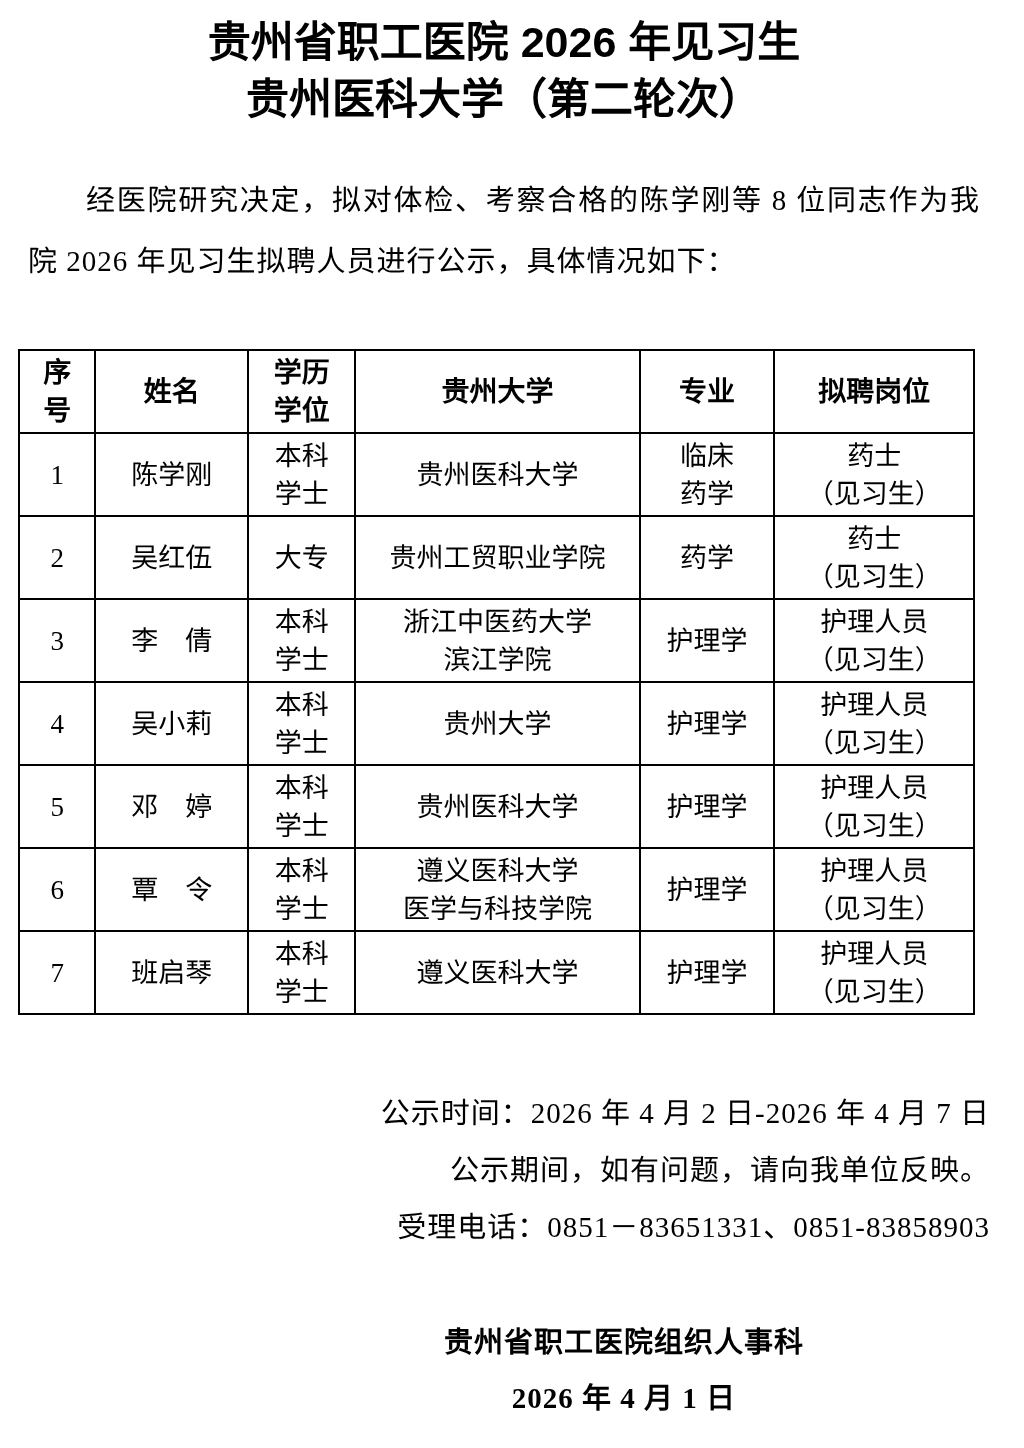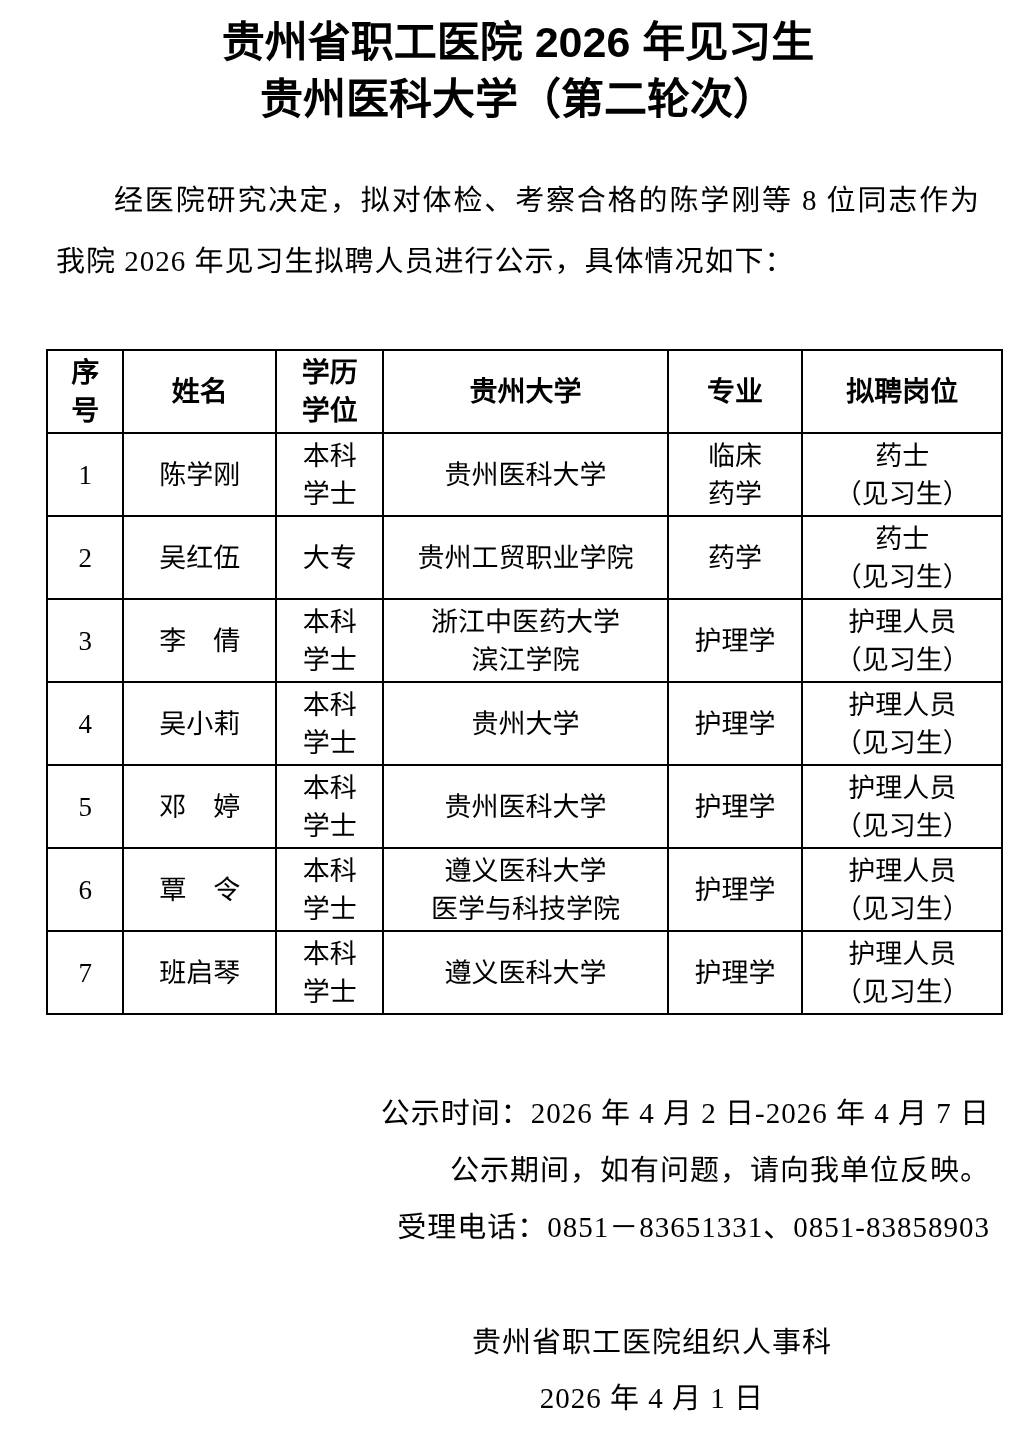--- a/index.html
+++ b/index.html
@@ -9,21 +9,21 @@
     color: #000000;
   }
   .page {
     position: relative;
     width: 1024px;
     height: 1448px;
     margin: 0 auto;
     background: #ffffff;
     font-family: "Liberation Serif", "DejaVu Serif", serif;
     box-sizing: border-box;
-    padding: 14px 34px 0 46px;
+    padding: 14px 34px 0 18px;
     overflow: hidden;
   }
   .doc-title {
     text-align: center;
     font-weight: bold;
     font-size: 43px;
     line-height: 57px;
     font-family: "Liberation Sans", "DejaVu Sans", sans-serif;
     margin: 0 0 0 0;
   }
@@ -72,21 +72,21 @@
   .footer-line { margin: 0; }
   .signoff {
     margin-top: 58px;
     margin-left: 256px;
     width: 700px;
     text-align: center;
     font-size: 29px;
     line-height: 56px;
     letter-spacing: 1px;
   }
-  .signoff p { margin: 0; }
+  .signoff p { margin: 0; font-weight: bold; }
 </style>
 </head>
 <body>
 
 <div class="page">
 
   <h1 class="doc-title">
     <span>贵州省职工医院 2026 年见习生</span><br>
     <span>贵州医科大学（第二轮次）</span>
   </h1>

